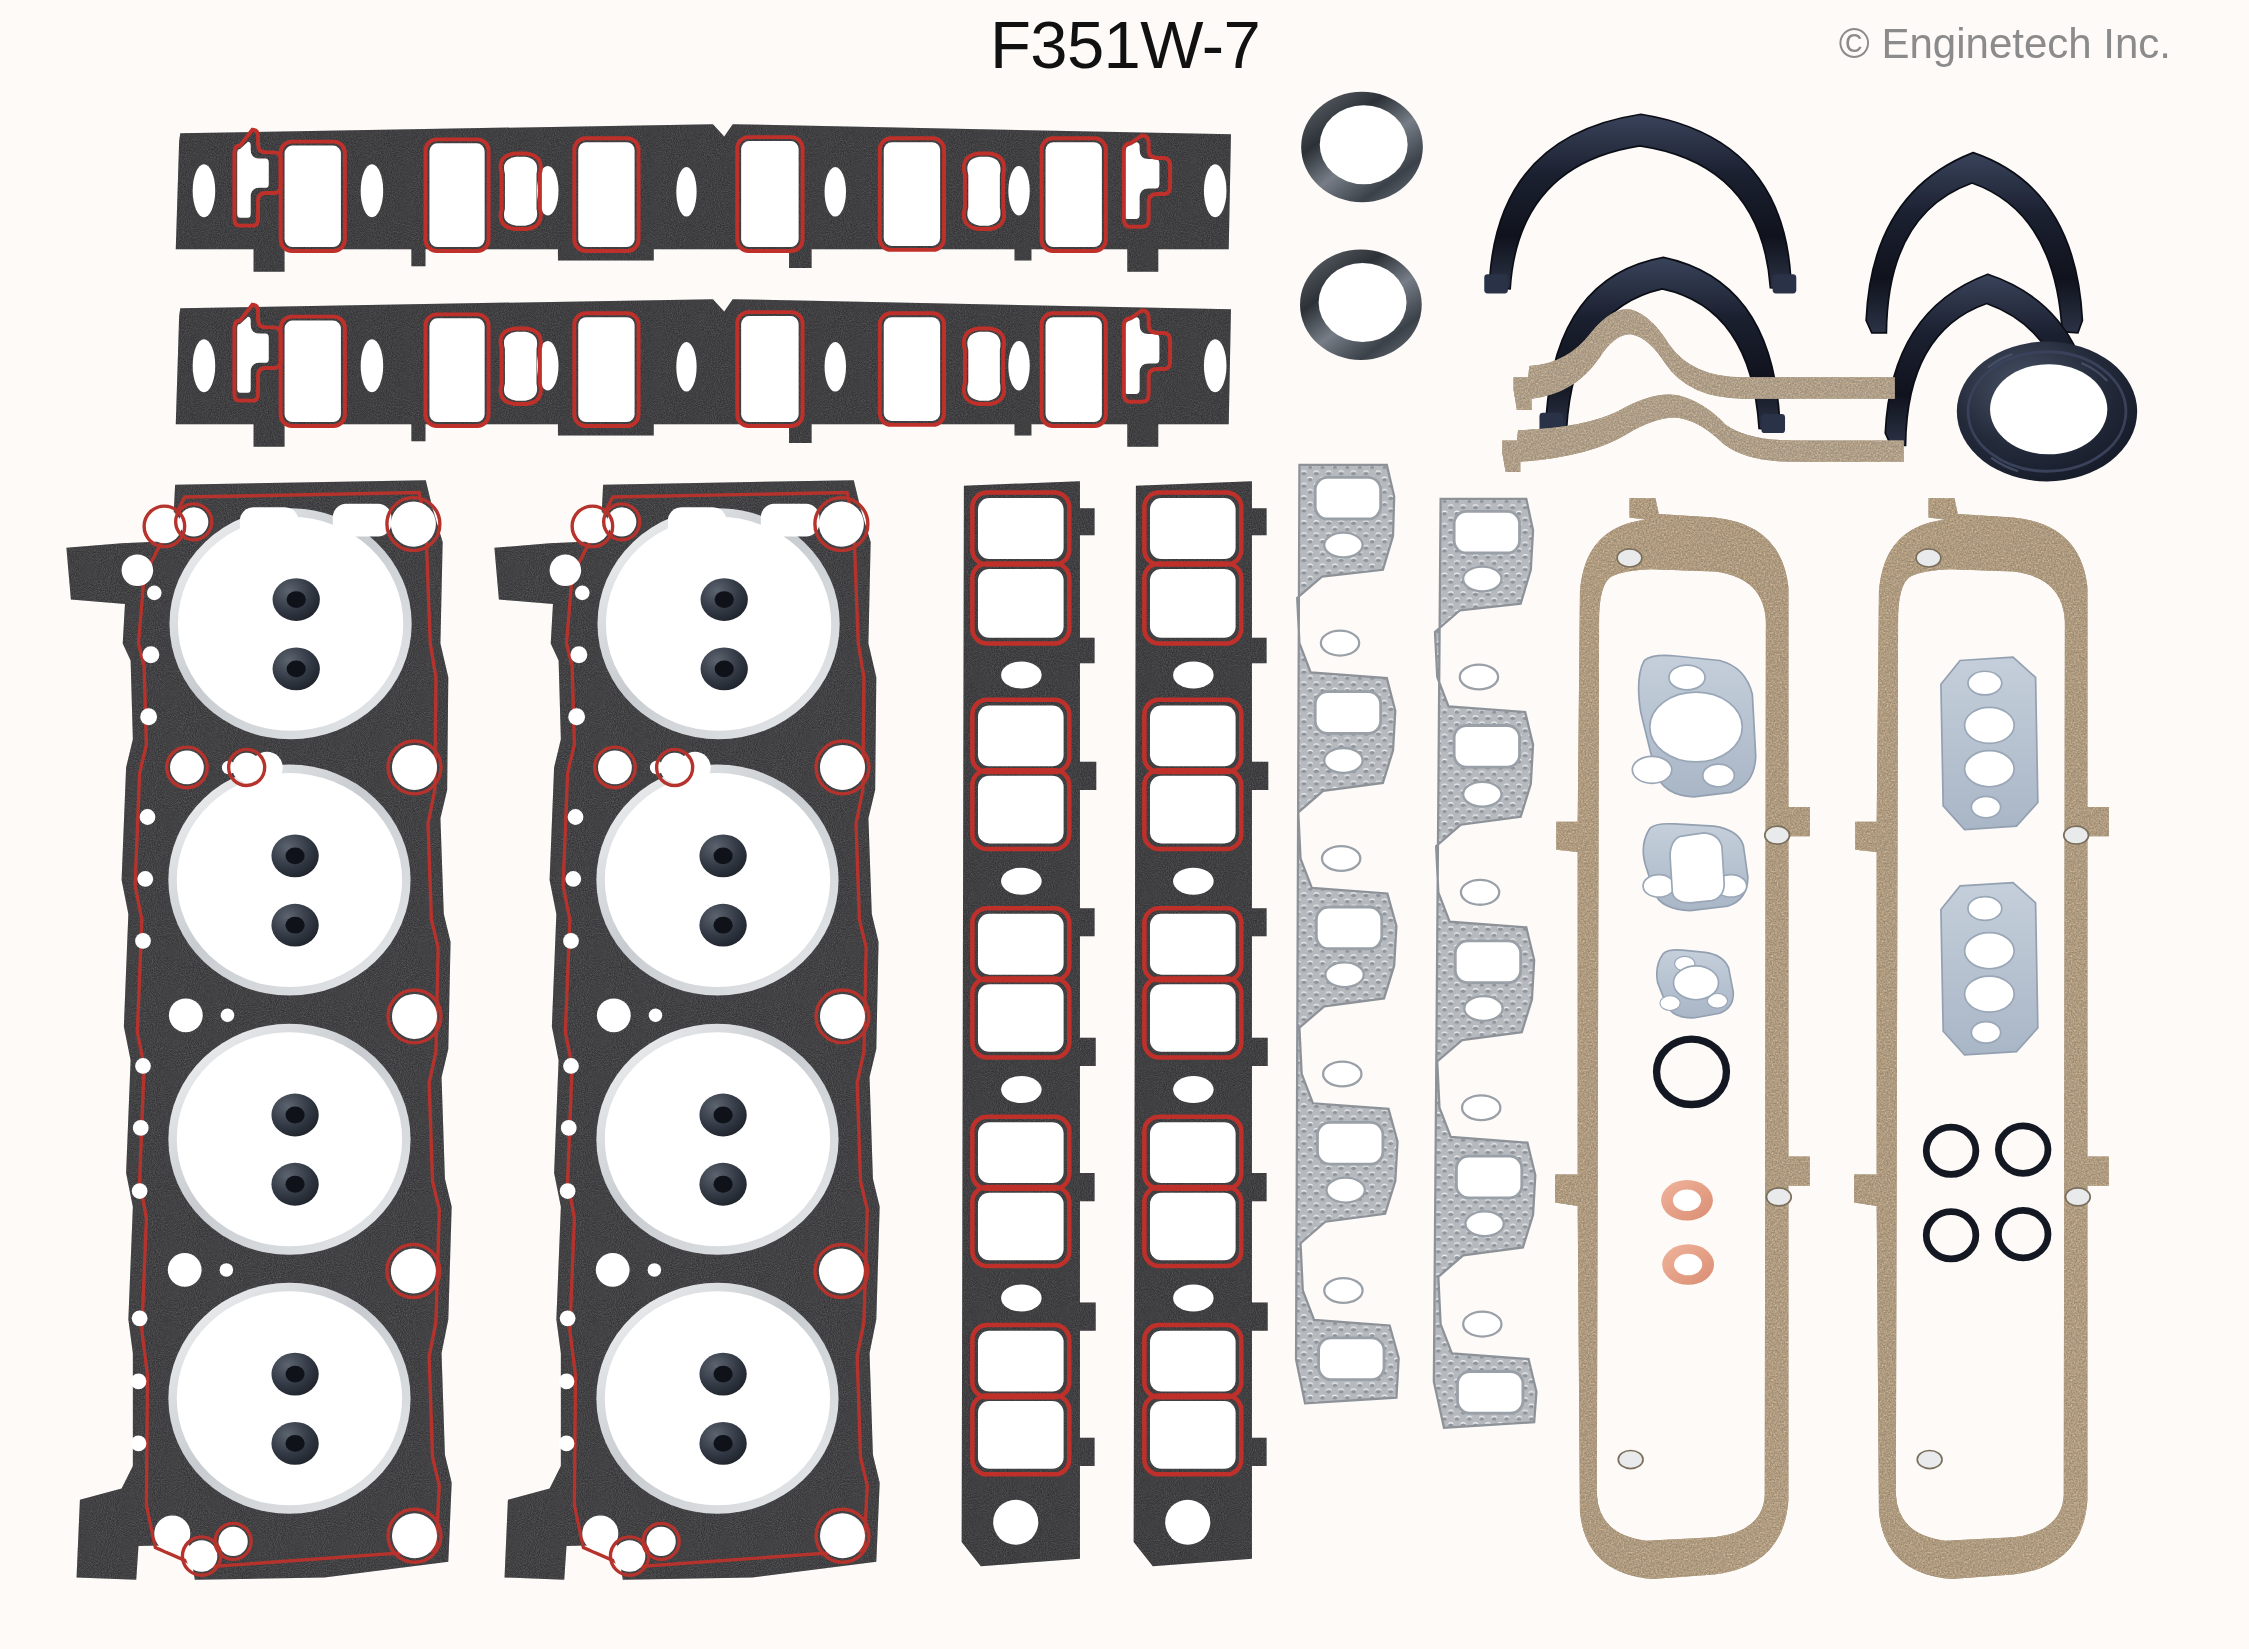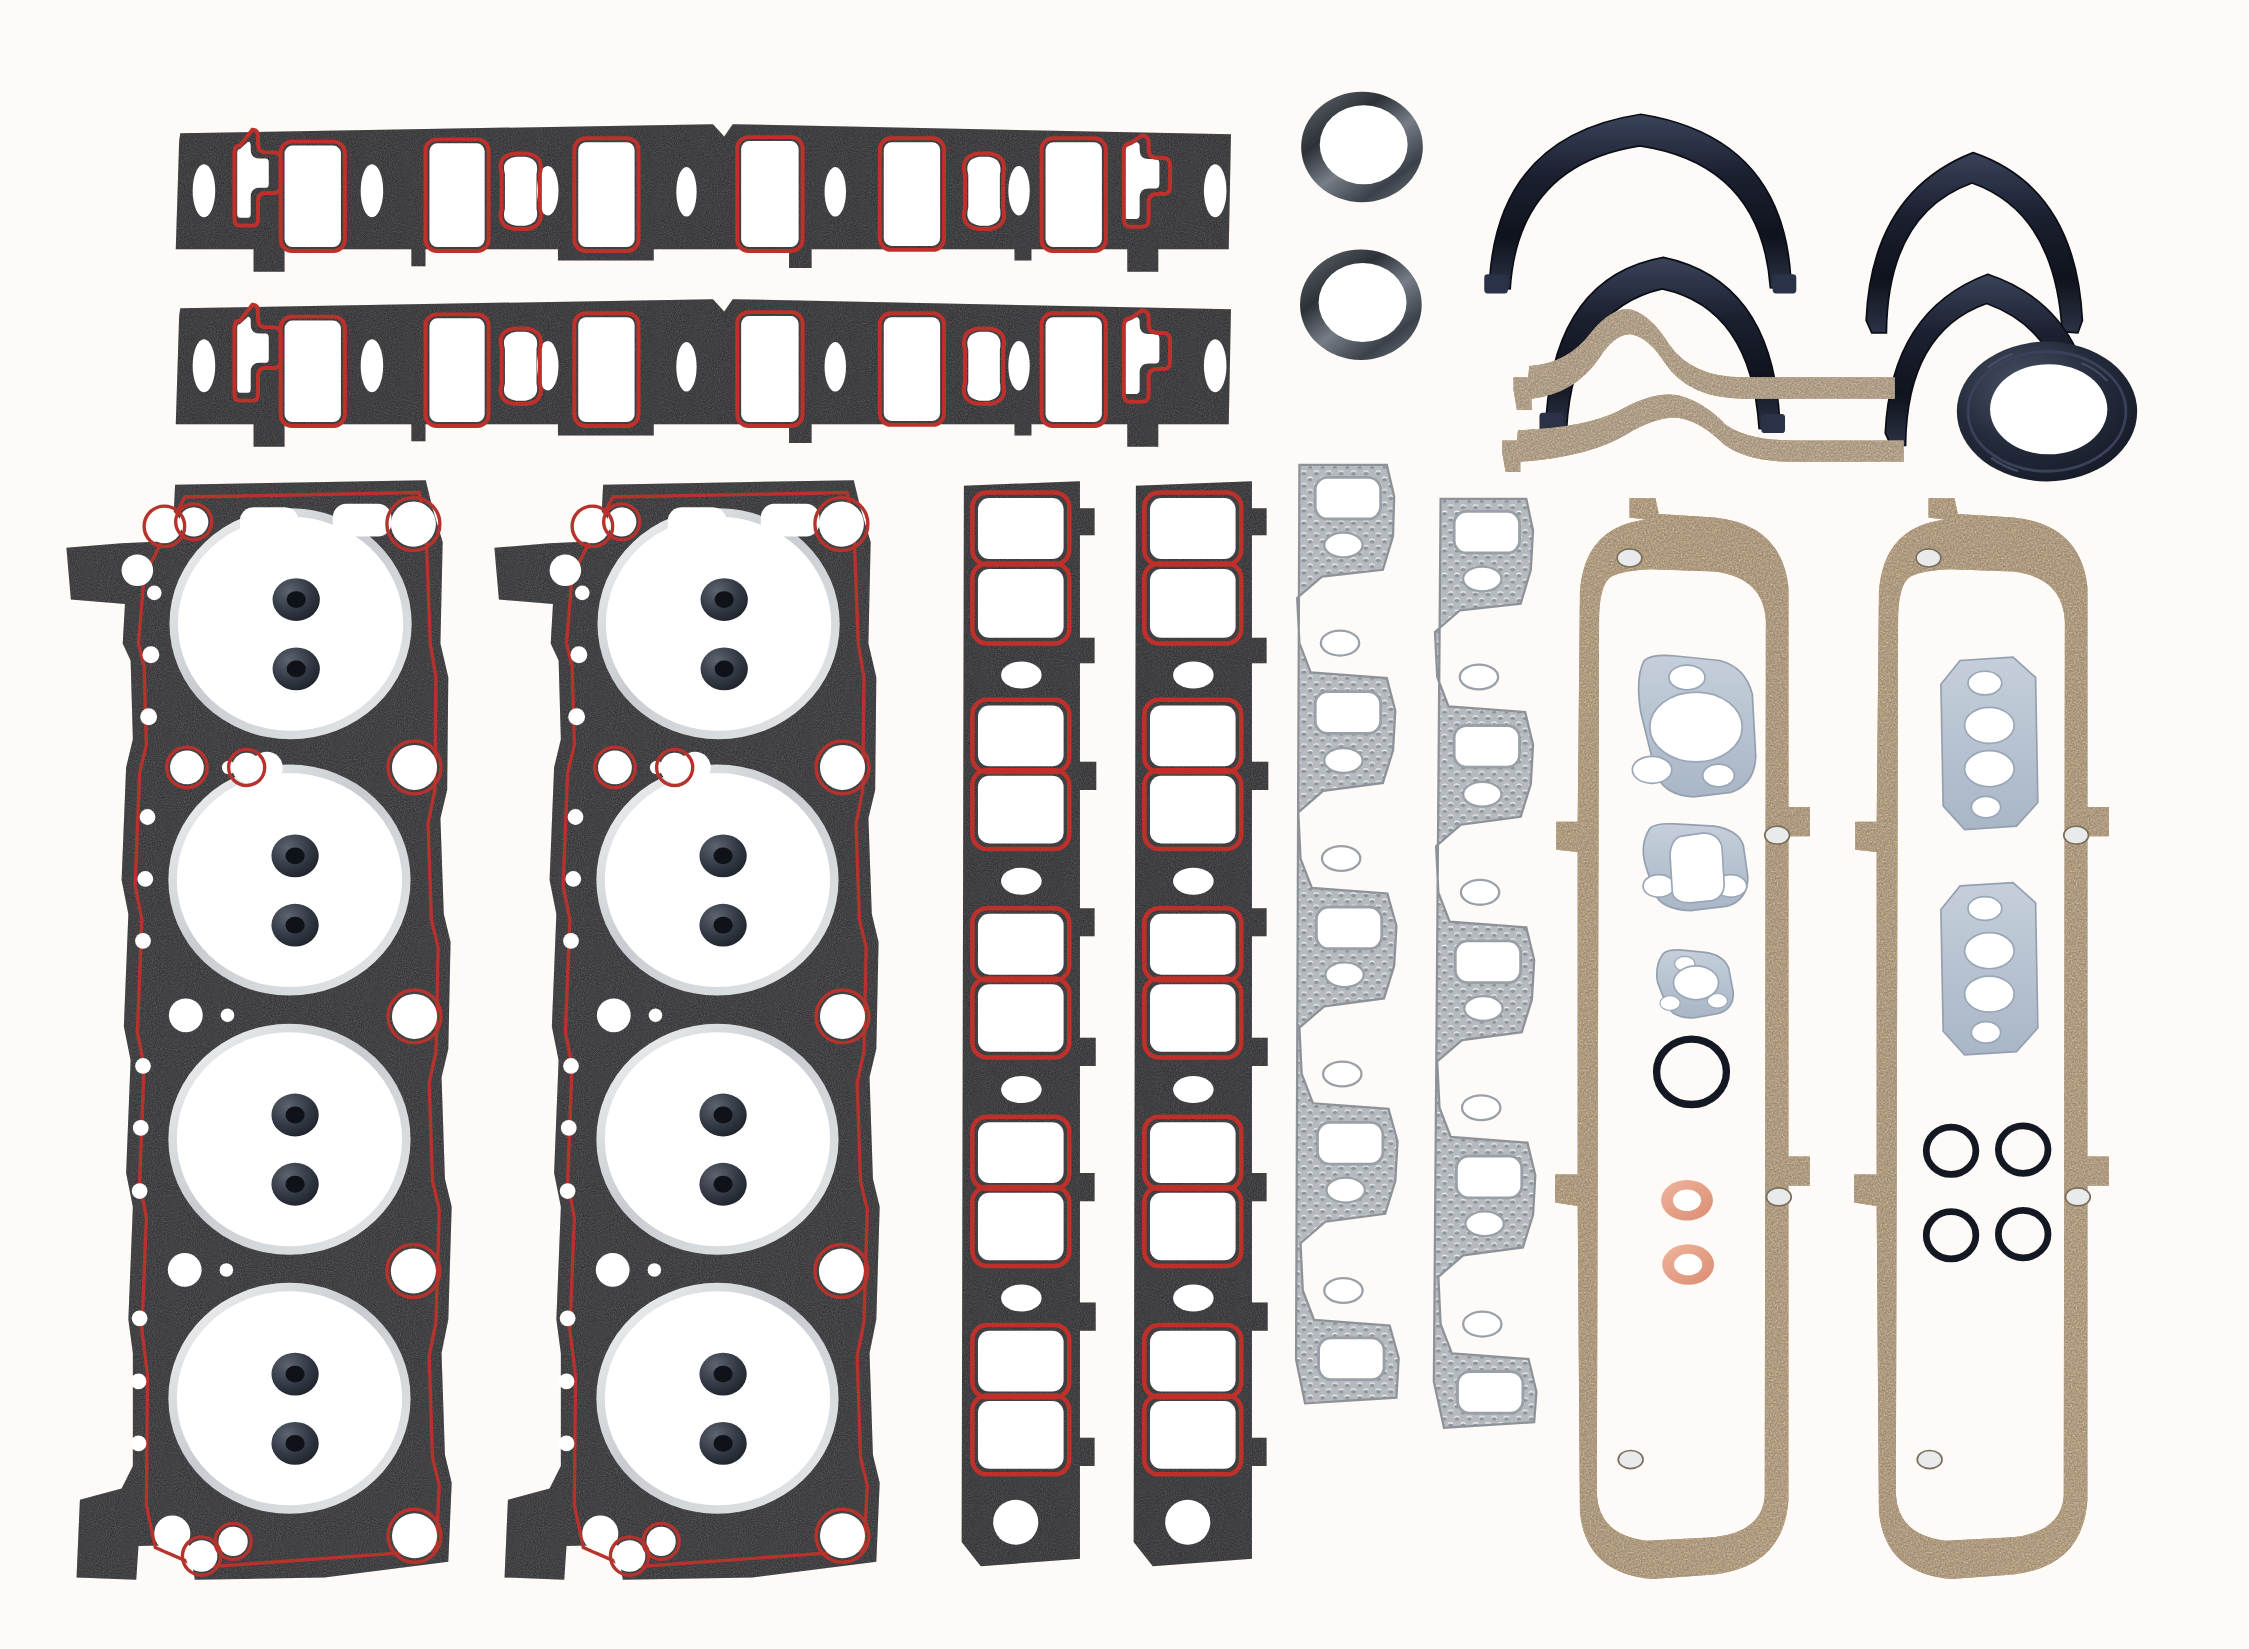--- a/index.html
+++ b/index.html
@@ -32,20 +32,22 @@
   .part svg{display:block;overflow:visible;}
 
   
   .tex-defs{position:absolute;width:0;height:0;overflow:hidden;}
 </style>
 </head>
 <body>
 
 <div id="stage">
 
+  <div class="title">F351W-7</div>
+  <div class="copy">© Enginetech Inc.</div>
 
   <svg class="tex-defs" aria-hidden="true">
     <defs>
 
       <filter id="fiber" x="-5%" y="-5%" width="110%" height="110%">
         <feTurbulence type="fractalNoise" baseFrequency="0.55" numOctaves="4" seed="7" result="n"></feTurbulence>
         <feColorMatrix in="n" type="saturate" values="0"></feColorMatrix>
         <feComponentTransfer>
             <feFuncA type="linear" slope="0.55"></feFuncA>
           </feComponentTransfer>

